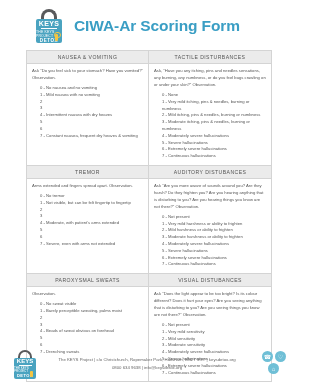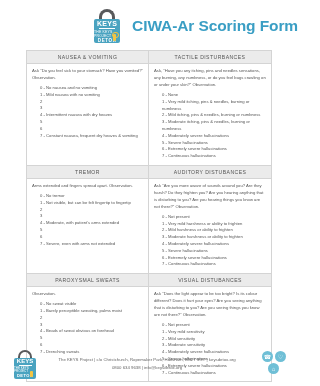--- a/index.html
+++ b/index.html
@@ -11,21 +11,20 @@
     position:relative;
     overflow:hidden;
   }
   .page { width:298px; height:386px; position:relative; background:#fff; }
 
   
   .header {
     display:flex; align-items:center;
     padding:8px 0 6px 36px;
     height:50px;
-    justify-content:flex-end;
   }
   .logo { width:26px; height:34px; position:relative; flex:0 0 auto; }
   .logo .shackle {
     position:absolute; left:5px; top:0; width:16px; height:12px;
     border:3.2px solid #58595b; border-bottom:none;
     border-radius:8px 8px 0 0;
   }
   .logo .body {
     position:absolute; left:0; top:10px; width:26px; height:24px;
     background:#4aa3c0; border-radius:2px;

